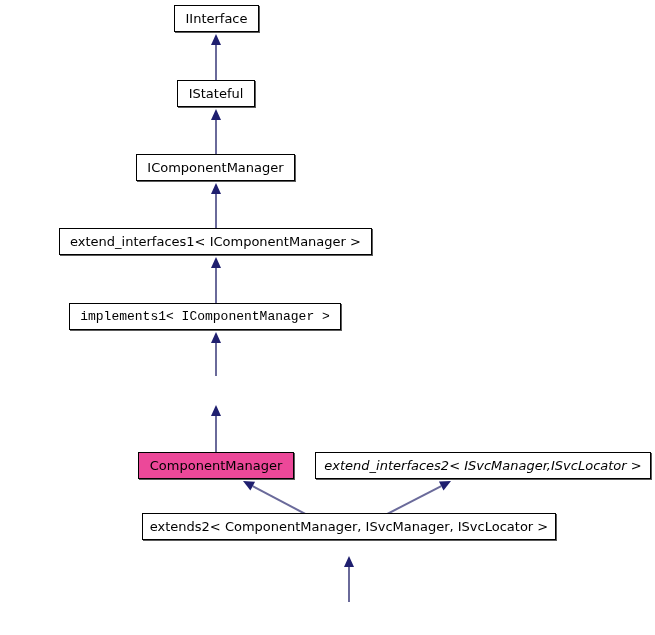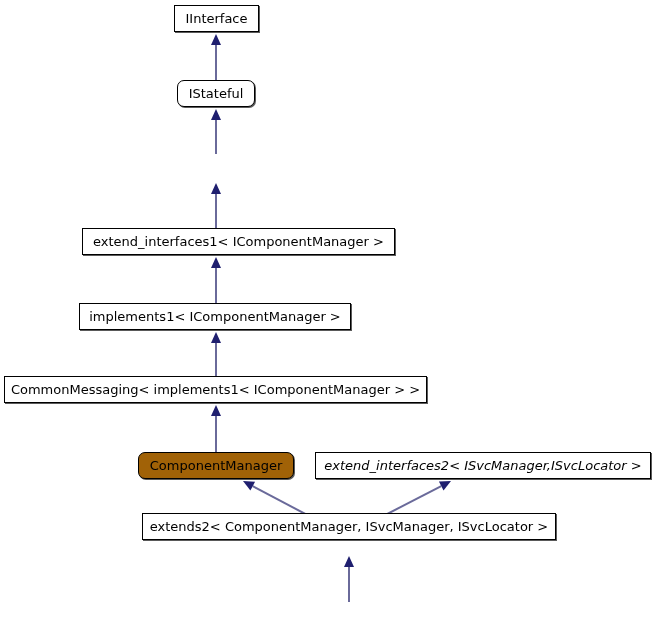--- a/index.html
+++ b/index.html
@@ -90,33 +90,33 @@
         <polygon points="451,481 443.5238181663896,490.49245517191383 438.9323046237184,481.6088746219629" fill="#1f1f6f"></polygon>
       </g>
       <g>
         <line x1="349" y1="602" x2="349" y2="567" stroke="#6a6a9a" stroke-width="2"></line>
         <polygon points="349,556 354,567 344,567" fill="#1f1f6f"></polygon>
       </g>
     </svg>
 <div class="node" style="left: 174px; top: 5px; width: 85px; height: 27px; background: rgb(255, 255, 255); border-color: rgb(0, 0, 0); color: rgb(0, 0, 0);">
       <span class="node-label">IInterface</span>
     </div>
-    <div class="node" style="left: 177px; top: 80px; width: 78px; height: 27px; background: rgb(255, 255, 255); border-color: rgb(0, 0, 0); color: rgb(0, 0, 0); border-radius: 7px;">
+    <div class="node" style="left: 177px; top: 80px; width: 78px; height: 27px; background: rgb(255, 255, 255); border-color: rgb(0, 0, 0); color: rgb(0, 0, 0);">
       <span class="node-label">IStateful</span>
     </div>
-    <div class="node" style="left: 59px; top: 228px; width: 313px; height: 27px; background: rgb(255, 255, 255); border-color: rgb(0, 0, 0); color: rgb(0, 0, 0); margin-left: 23px;">
+    <div class="node" style="left: 136px; top: 154px; width: 159px; height: 27px; background: rgb(255, 255, 255); border-color: rgb(0, 0, 0); color: rgb(0, 0, 0);">
+      <span class="node-label">IComponentManager</span>
+    </div>
+    <div class="node" style="left: 59px; top: 228px; width: 313px; height: 27px; background: rgb(255, 255, 255); border-color: rgb(0, 0, 0); color: rgb(0, 0, 0);">
       <span class="node-label">extend_interfaces1&lt; IComponentManager &gt;</span>
     </div>
-    <div class="node" style="left: 79px; top: 303px; width: 272px; height: 27px; background: rgb(255, 255, 255); border-color: rgb(0, 0, 0); color: rgb(0, 0, 0);">
+    <div class="node" style="left: 69px; top: 303px; width: 272px; height: 27px; background: rgb(255, 255, 255); border-color: rgb(0, 0, 0); color: rgb(0, 0, 0); font-family: Liberation Mono, monospace;">
       <span class="node-label">implements1&lt; IComponentManager &gt;</span>
     </div>
-    <div class="node" style="left: 4px; top: 376px; width: 423px; height: 27px; background: rgb(255, 255, 255); border-color: rgb(0, 0, 0); color: rgb(0, 0, 0);">
-      <span class="node-label">CommonMessaging&lt; implements1&lt; IComponentManager &gt; &gt;</span>
-    </div>
-    <div class="node" style="left: 138px; top: 452px; width: 156px; height: 27px; background: #a16207; border-color: rgb(0, 0, 0); color: rgb(0, 0, 0); border-radius: 7px;">
+    <div class="node" style="left: 138px; top: 452px; width: 156px; height: 27px; background: #ec4899; border-color: rgb(0, 0, 0); color: rgb(0, 0, 0);">
       <span class="node-label">ComponentManager</span>
     </div>
     <div class="node" style="left: 315px; top: 452px; width: 336px; height: 27px; background: rgb(255, 255, 255); border-color: rgb(0, 0, 0); color: rgb(0, 0, 0); font-style: italic;">
       <span class="node-label">extend_interfaces2&lt; ISvcManager,ISvcLocator &gt;</span>
     </div>
     <div class="node" style="left: 142px; top: 513px; width: 414px; height: 27px; background: rgb(255, 255, 255); border-color: rgb(0, 0, 0); color: rgb(0, 0, 0);">
       <span class="node-label">extends2&lt; ComponentManager, ISvcManager, ISvcLocator &gt;</span>
     </div>
   </div>
 

